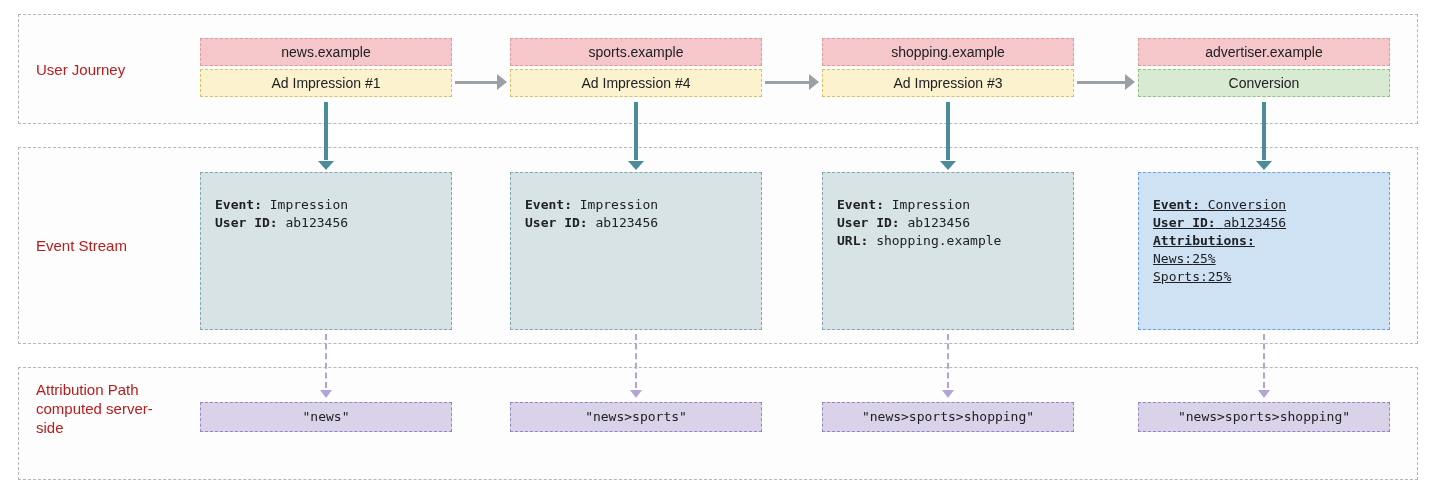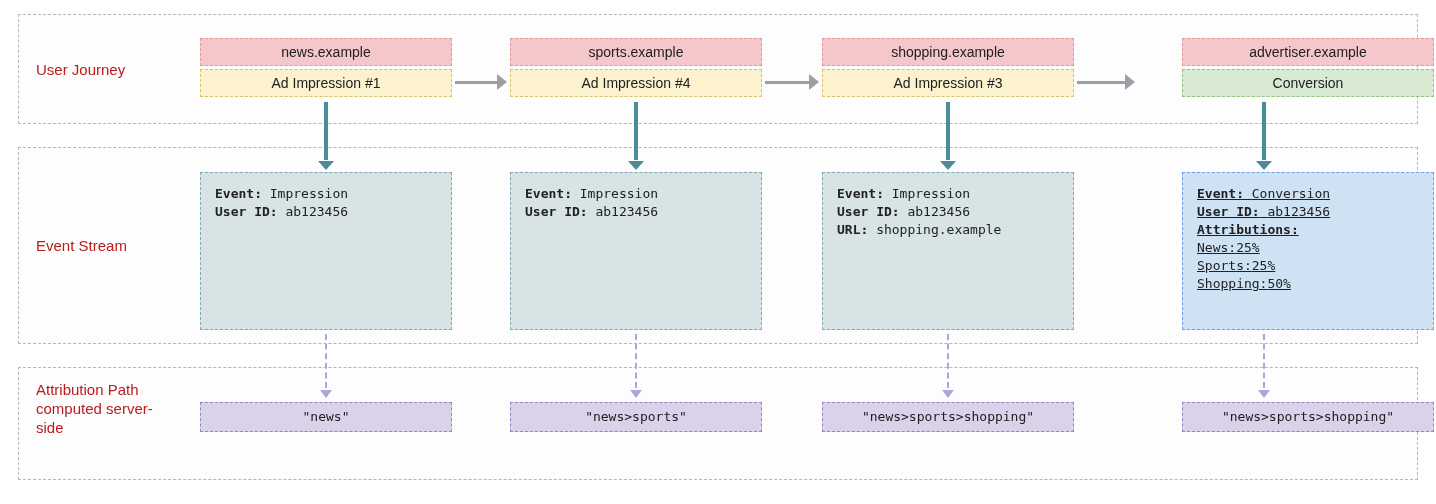--- a/index.html
+++ b/index.html
@@ -34,21 +34,21 @@
     color: #b91c1c;
   }
   .row-label.l1 { top: 60px; }
   .row-label.l2 { top: 236px; }
   .row-label.l3 { top: 380px; width: 125px; }
 
   
   .col1 { left: 200px; }
   .col2 { left: 510px; }
   .col3 { left: 822px; }
-  .col4 { left: 1138px; margin-left: 44px; }
+  .col4 { left: 1138px; }
 
   
   .site-box, .action-box {
     position: absolute;
     width: 252px;
     height: 28px;
     line-height: 26px;
     text-align: center;
     font-size: 14px;
     color: #202124;
@@ -102,21 +102,21 @@
   .v-arrow.c2 { left: 628px; }
   .v-arrow.c3 { left: 940px; }
   .v-arrow.c4 { left: 1256px; }
 
   
   .event-box {
     position: absolute;
     top: 172px;
     width: 252px;
     height: 158px;
-    padding: 12px 14px;
+    padding: 23px 14px;
     background: #d7e3e5;
     border: 1px dashed #7fa8b3;
     font-family: "DejaVu Sans Mono", monospace;
     font-size: 13px;
     line-height: 18px;
     color: #202124;
   }
   .event-box.conversion {
     background: #cfe2f3;
     border: 1px dashed #6d9eeb;
@@ -243,24 +243,20 @@
       <div><span class="b">User ID:</span> <span>ab123456</span></div>
       <div><span class="b">Attributions:</span></div>
       <div class="attr-row">
           <span>News:</span>
           <span class="pct">25%</span>
         </div>
       <div class="attr-row">
           <span>Sports:</span>
           <span class="pct">25%</span>
         </div>
-      <div class="attr-row">
-          <span>Shopping:</span>
-          <span class="pct">50%</span>
-        </div>
     </div>
   </section>
 
   <section>
     <div class="d-arrow c1">
         <span class="line"></span>
         <span class="head"></span>
       </div>
     <div class="d-arrow c2">
         <span class="line"></span>

